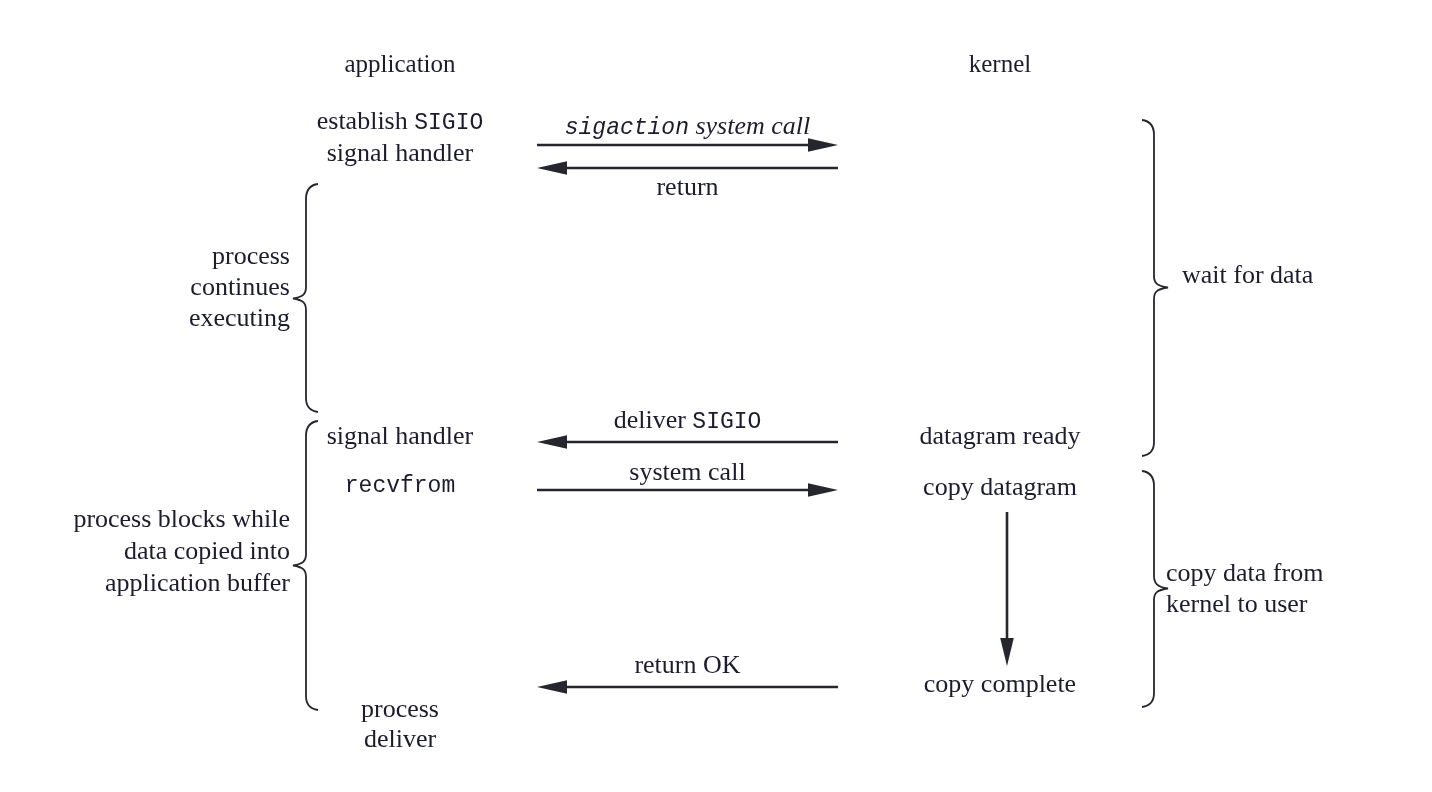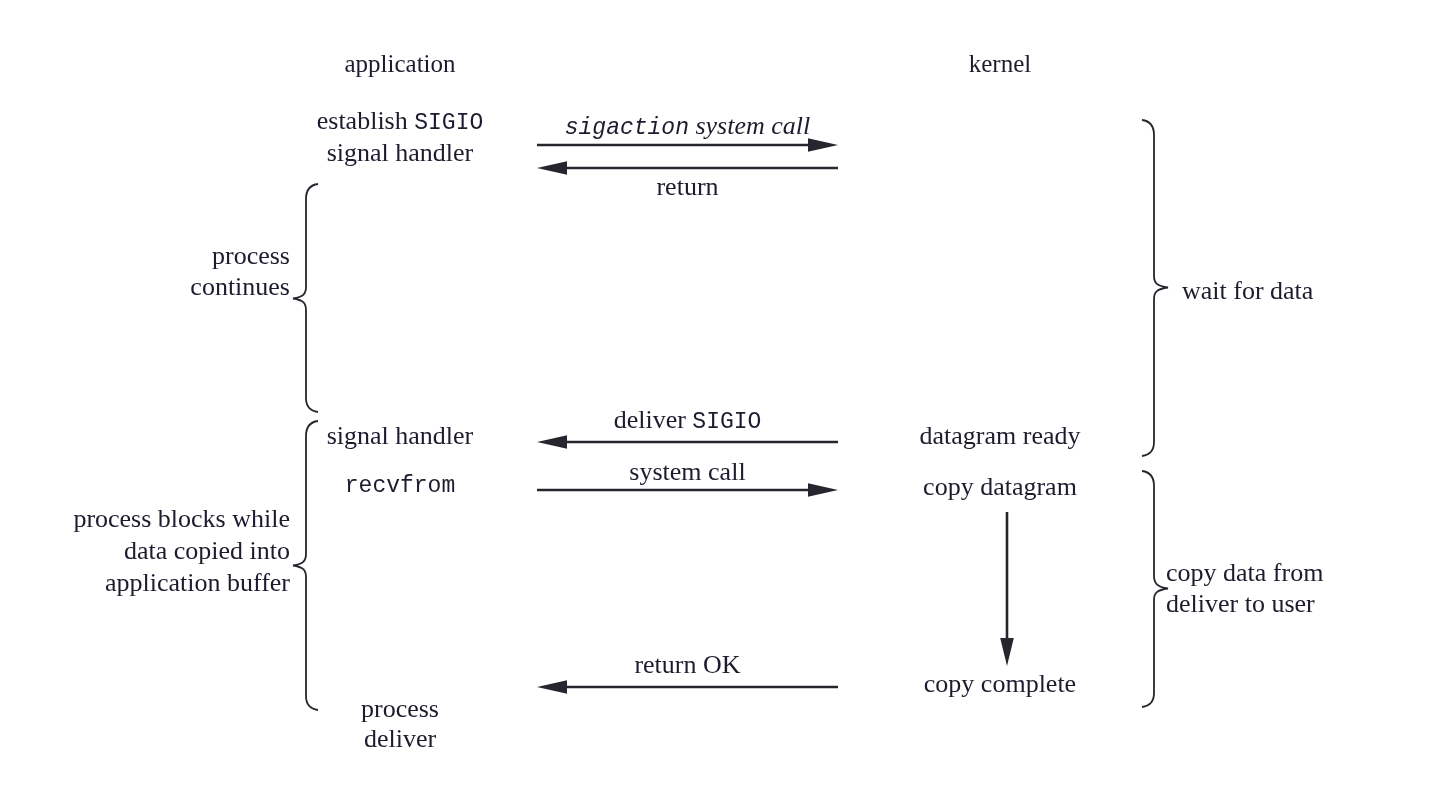--- a/index.html
+++ b/index.html
@@ -92,23 +92,24 @@
     <div>signal handler</div>
   </div>
 
   <div class="txt center" style="left:537px; top:111px; width:301px;font-style:italic;"><span class="mono">sigaction</span><span> system call</span></div>
 
   <div class="txt center" style="left:537px; top:172px; width:301px;">return</div>
 
   <div class="txt right lh31" style="left:60px; top:240px; width:230px;">
     <div>process</div>
     <div>continues</div>
+    <div>executing</div>
   </div>
 
-  <div class="txt" style="left:1182px; top:276px;font-family:Liberation Serif, serif;">wait for data</div>
+  <div class="txt" style="left:1182px; top:260px;font-family:Liberation Serif, serif;">wait for data</div>
 
   <div class="txt center" style="left:240px; top:421px; width:320px;">signal handler</div>
 
   <div class="txt center" style="left:537px; top:405px; width:301px;"><span>deliver </span><span class="mono">SIGIO</span></div>
 
   <div class="txt center" style="left:850px; top:421px; width:300px;">datagram ready</div>
 
   <div class="txt center mono" style="left:240px; top:471px; width:320px;">recvfrom</div>
 
   <div class="txt center" style="left:537px; top:457px; width:301px;">system call</div>
@@ -116,21 +117,21 @@
   <div class="txt center" style="left:850px; top:472px; width:300px;">copy datagram</div>
 
   <div class="txt right lh32" style="left:40px; top:503px; width:250px;">
     <div>process blocks while</div>
     <div>data copied into</div>
     <div>application buffer</div>
   </div>
 
   <div class="txt lh31" style="left:1166px; top:557px;">
     <div>copy data from</div>
-    <div>deliver to user</div>
+    <div>kernel to user</div>
   </div>
 
   <div class="txt center" style="left:537px; top:650px; width:301px;">return OK</div>
 
   <div class="txt center" style="left:850px; top:669px; width:300px;">copy complete</div>
 
   <div class="txt center" style="left:240px; top:694px; width:320px;">
     <div>process</div>
     <div>deliver</div>
   </div>

